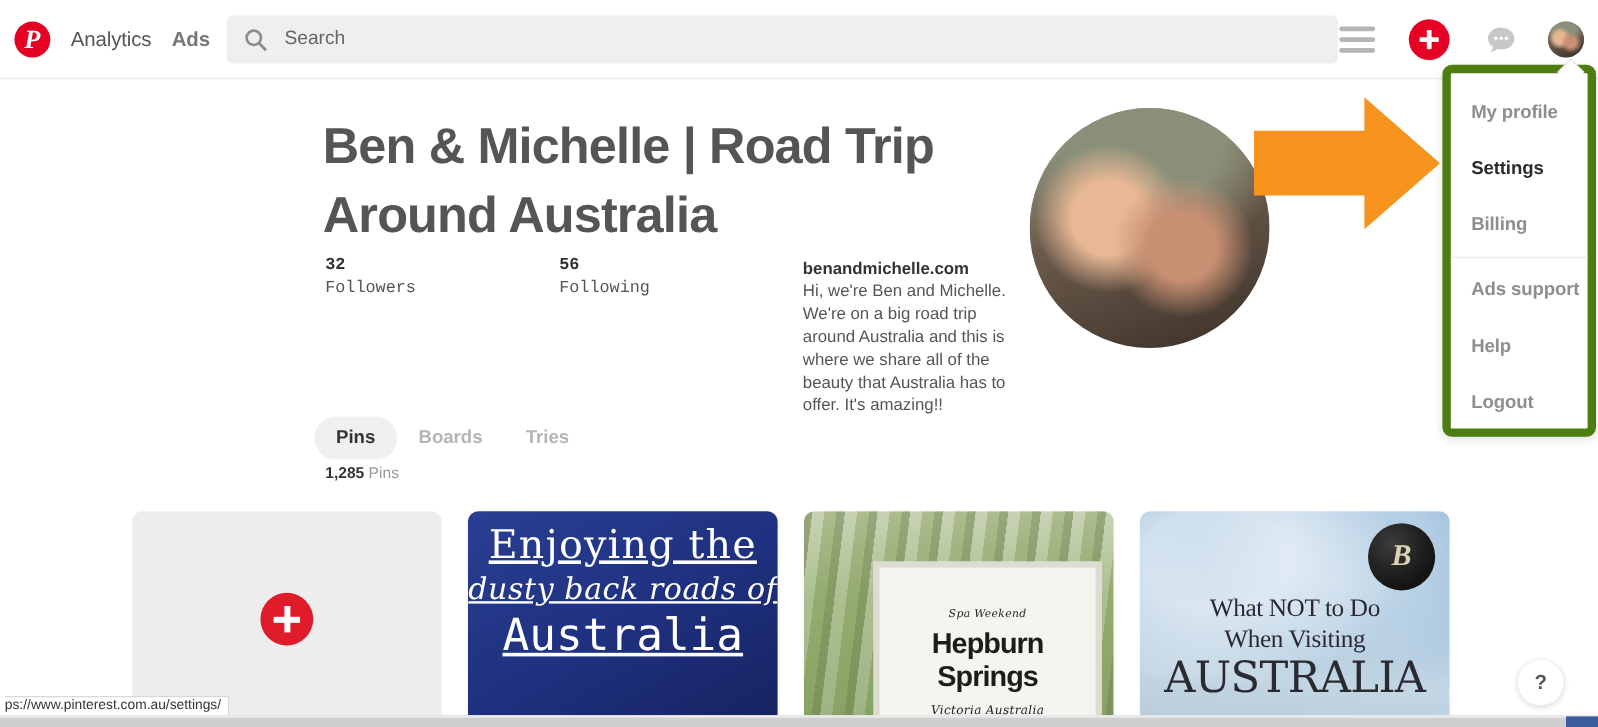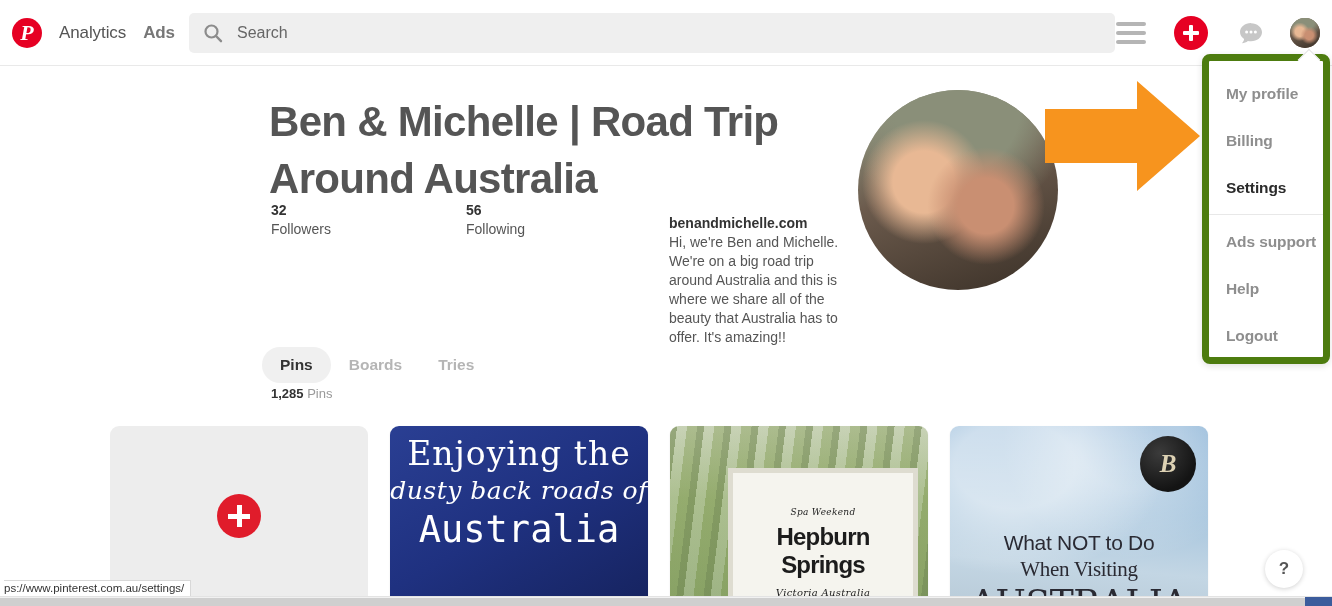--- a/index.html
+++ b/index.html
@@ -103,21 +103,21 @@
     width: 155px; height: 110px; z-index: 45;
   }
 
   
   .profile { position: absolute; left: 0; top: 66px; width: 1332px; }
   .p-title {
     position: absolute; left: 269px; top: 28px; width: 600px;
     font-size: 42px; font-weight: bold; color: #555555;
     line-height: 1.35; letter-spacing: -0.7px;
   }
-  .stats { position: absolute; left: 271px; top: 136px; display: flex; }
+  .stats { position: absolute; left: 271px; top: 147px; display: flex; font-family: Liberation Mono, monospace; }
   .stat { width: 195px; }
   .stat-num { font-size: 14px; font-weight: bold; color: #333; line-height: 1.25; }
   .stat-lbl { font-size: 14px; color: #555; line-height: 1.35; }
   .bio { position: absolute; left: 669px; top: 148px; width: 180px; }
   .bio-site { font-size: 14px; font-weight: bold; color: #333; line-height: 1.3; }
   .bio-text { font-size: 14px; color: #555; line-height: 1.36; margin-top: 1px; }
 
   .profile-photo {
     position: absolute; left: 858px; top: 24px;
     width: 200px; height: 200px; border-radius: 50%; overflow: hidden;
@@ -146,21 +146,21 @@
   .add-circle {
     width: 44px; height: 44px; border-radius: 50%; background: #e01c2b; position: relative;
   }
   .add-circle::before, .add-circle::after { content: ""; position: absolute; background: #fff; }
   .add-circle::before { width: 22px; height: 5px; left: 11px; top: 19.5px; }
   .add-circle::after  { width: 5px; height: 22px; left: 19.5px; top: 11px; }
 
   
   .pin-blue {
     background: linear-gradient(150deg, #2a3f93 0%, #1f3180 50%, #16235f 100%);
-    color: #fff; text-align: center; padding-top: 10px;
+    color: #fff; text-align: center; padding-top: 10px; text-decoration: underline;
   }
   .pin-blue .l1 { font-family: "DejaVu Serif", serif; font-size: 33px; line-height: 1.1; letter-spacing: 1px; }
   .pin-blue .l2 { font-family: "DejaVu Serif", serif; font-style: italic; font-size: 25px; line-height: 1.5; letter-spacing: 0.5px; }
   .pin-blue .l3 { font-family: "DejaVu Sans Mono", monospace; font-size: 37px; line-height: 1.1; letter-spacing: 0px; }
 
   
   .pin-forest {
     background:
       repeating-linear-gradient(97deg, rgba(120,140,90,0.55) 0 7px, rgba(225,230,215,0.32) 7px 17px, rgba(150,170,110,0.42) 17px 27px),
       linear-gradient(180deg, #bcc9a6 0%, #93ad6e 40%, #7d9b5d 100%);
@@ -183,21 +183,21 @@
     color: #2a2a33; text-align: center;
   }
   .sky-badge {
     position: absolute; right: 12px; top: 10px;
     width: 56px; height: 56px; border-radius: 50%;
     background: radial-gradient(circle at 35% 30%, #3b3b3b, #141414 70%);
     color: #ddd2b4; font-family: "Liberation Serif", serif;
     font-style: italic; font-size: 25px; font-weight: bold;
     display: flex; align-items: center; justify-content: center;
   }
-  .pin-sky .k1 { font-family: Liberation Sans, sans-serif; font-size: 21px; padding-top: 104px; line-height: 1.25; letter-spacing: -0.3px; }
+  .pin-sky .k1 { font-family: Liberation Serif, serif; font-size: 21px; padding-top: 67px; line-height: 1.25; letter-spacing: -0.3px; }
   .pin-sky .k2 { font-family: Liberation Serif, serif; font-size: 21px; line-height: 1.25; letter-spacing: -0.3px; }
   .pin-sky .k3 { font-family: "DejaVu Serif", serif; font-size: 36px; line-height: 1.1; letter-spacing: -0.5px; }
 
   
   .help-fab {
     position: absolute; right: 29px; bottom: 18px;
     width: 38px; height: 38px; border-radius: 50%;
     background: #fff; box-shadow: 0 1px 5px rgba(0,0,0,0.18);
     display: flex; align-items: center; justify-content: center;
     font-size: 17px; font-weight: bold; color: #555; cursor: pointer;
@@ -323,22 +323,22 @@
       <div class="sky-badge">B</div>
       <div class="k1">What NOT to Do</div>
       <div class="k2">When Visiting</div>
       <div class="k3">AUSTRALIA</div>
     </div>
   </div>
 
   <div class="dropdown">
     <div class="caret"></div>
     <div class="dd-item">My profile</div>
+    <div class="dd-item active">Settings</div>
     <div class="dd-item">Billing</div>
-    <div class="dd-item active">Settings</div>
     <div class="dd-divider"></div>
     <div class="dd-item">Ads support</div>
     <div class="dd-item">Help</div>
     <div class="dd-item">Logout</div>
   </div>
 
   <div class="arrow-anno">
     <svg width="155" height="110" viewBox="0 0 155 110">
       <polygon points="0,28 92,28 92,0 155,55 92,110 92,82 0,82" fill="#F7941E"></polygon>
     </svg>

